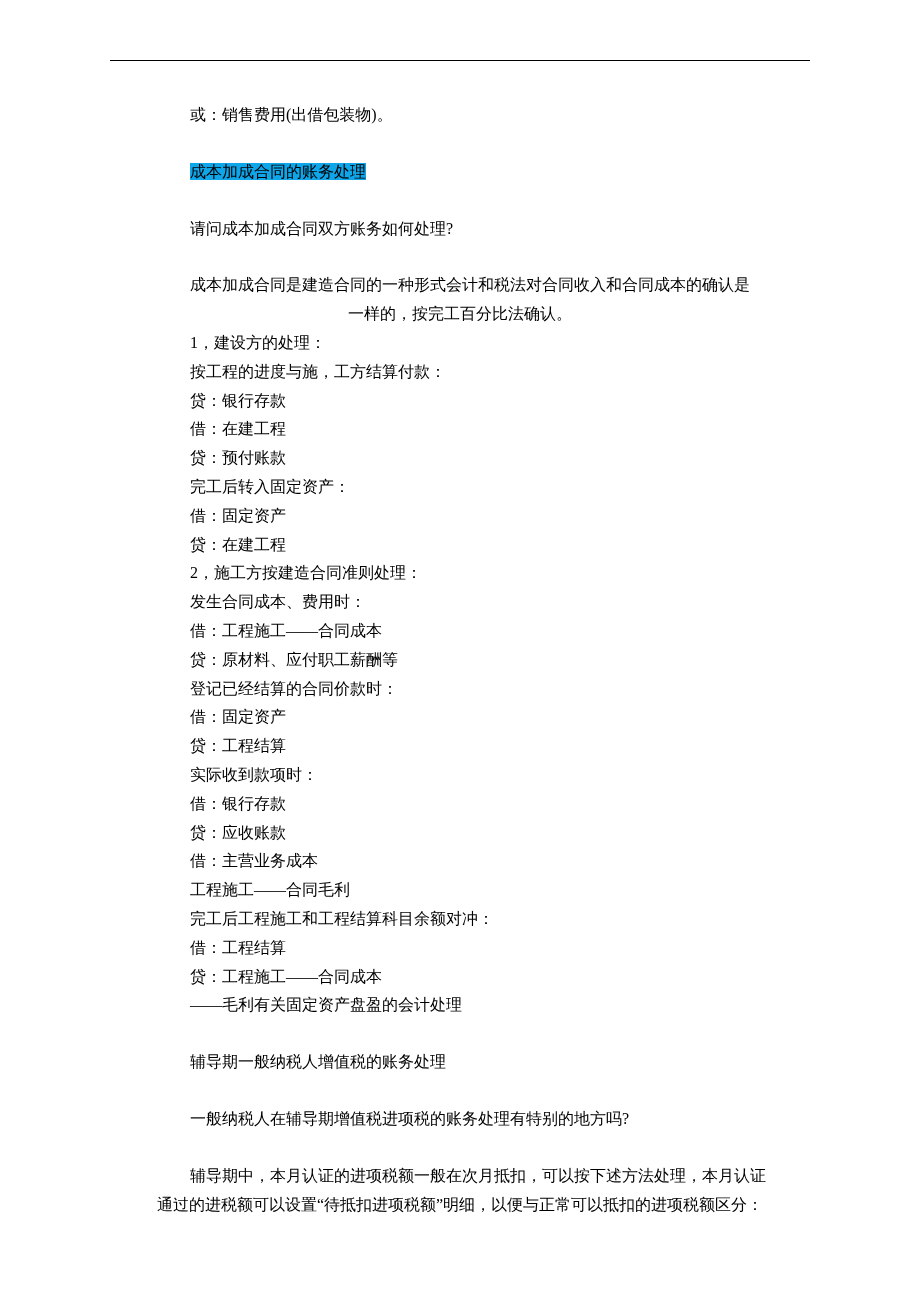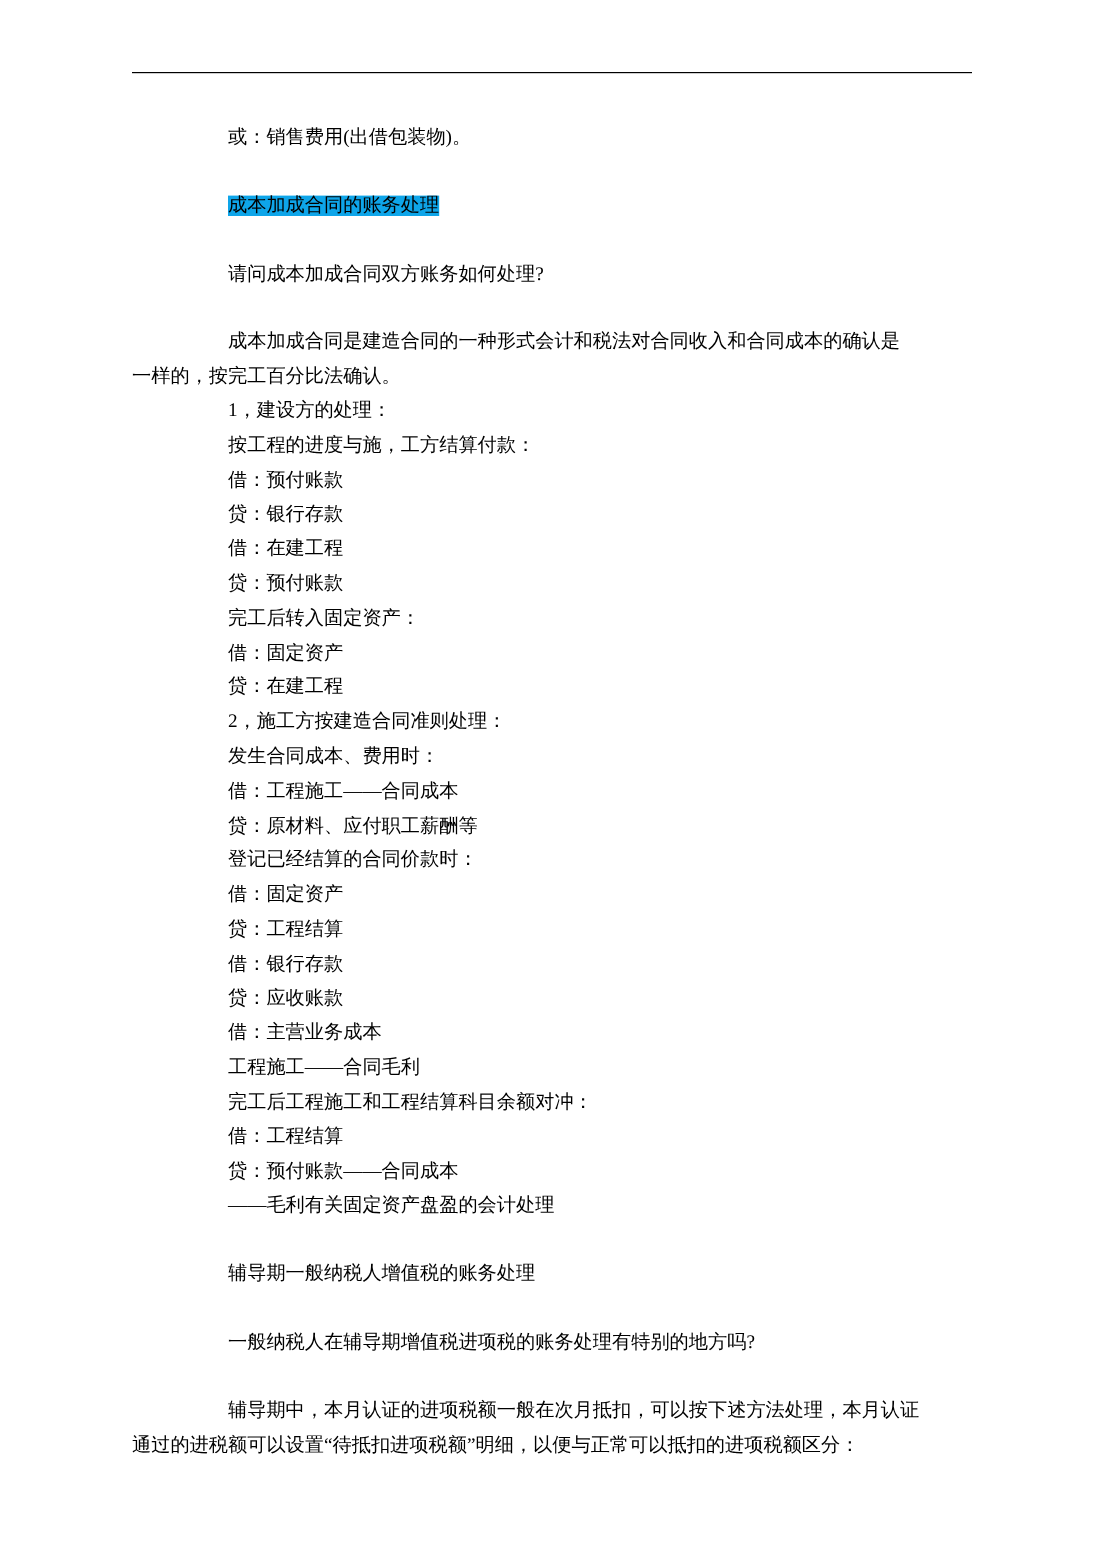--- a/index.html
+++ b/index.html
@@ -24,20 +24,21 @@
     margin: 0;
   }
   .line {
     margin: 0;
     padding-left: 5em;
   }
   .flush {
     margin: 0;
     text-indent: 0;
     padding-left: 0;
+    text-align: center;
   }
   .highlight {
     background: #0ea5e9;
   }
   .gap {
     height: 28px;
   }
 </style>
 </head>
 <body>
@@ -55,41 +56,41 @@
 
   <p class="para-indent">请问成本加成合同双方账务如何处理?</p>
 
   <div class="gap"></div>
 
   <p class="para-indent">成本加成合同是建造合同的一种形式会计和税法对合同收入和合同成本的确认是</p>
   <p class="flush">一样的，按完工百分比法确认。</p>
 
   <p class="line">1，建设方的处理：</p>
   <p class="line">按工程的进度与施，工方结算付款：</p>
-  <p class="line">借：预付账款</p>
   <p class="line">贷：银行存款</p>
   <p class="line">借：在建工程</p>
   <p class="line">贷：预付账款</p>
   <p class="line">完工后转入固定资产：</p>
   <p class="line">借：固定资产</p>
   <p class="line">贷：在建工程</p>
   <p class="line">2，施工方按建造合同准则处理：</p>
   <p class="line">发生合同成本、费用时：</p>
   <p class="line">借：工程施工——合同成本</p>
   <p class="line">贷：原材料、应付职工薪酬等</p>
   <p class="line">登记已经结算的合同价款时：</p>
   <p class="line">借：固定资产</p>
   <p class="line">贷：工程结算</p>
+  <p class="line">实际收到款项时：</p>
   <p class="line">借：银行存款</p>
   <p class="line">贷：应收账款</p>
   <p class="line">借：主营业务成本</p>
   <p class="line">工程施工——合同毛利</p>
   <p class="line">完工后工程施工和工程结算科目余额对冲：</p>
   <p class="line">借：工程结算</p>
-  <p class="line">贷：预付账款——合同成本</p>
+  <p class="line">贷：工程施工——合同成本</p>
   <p class="line">——毛利有关固定资产盘盈的会计处理</p>
 
   <div class="gap"></div>
 
   <p class="para-indent">辅导期一般纳税人增值税的账务处理</p>
 
   <div class="gap"></div>
 
   <p class="para-indent">一般纳税人在辅导期增值税进项税的账务处理有特别的地方吗?</p>
 

